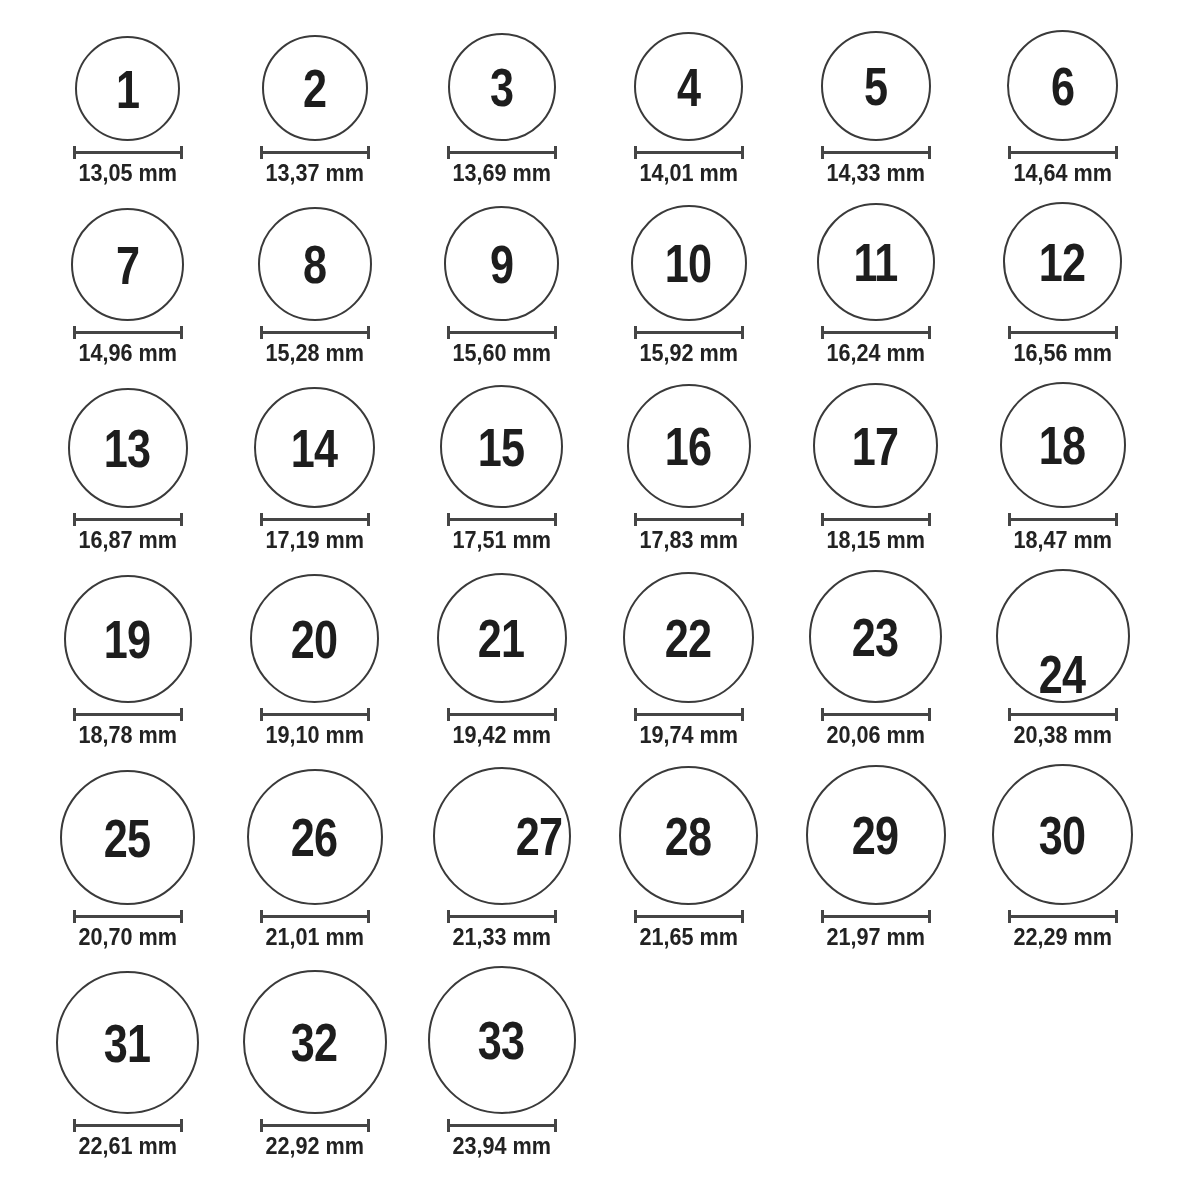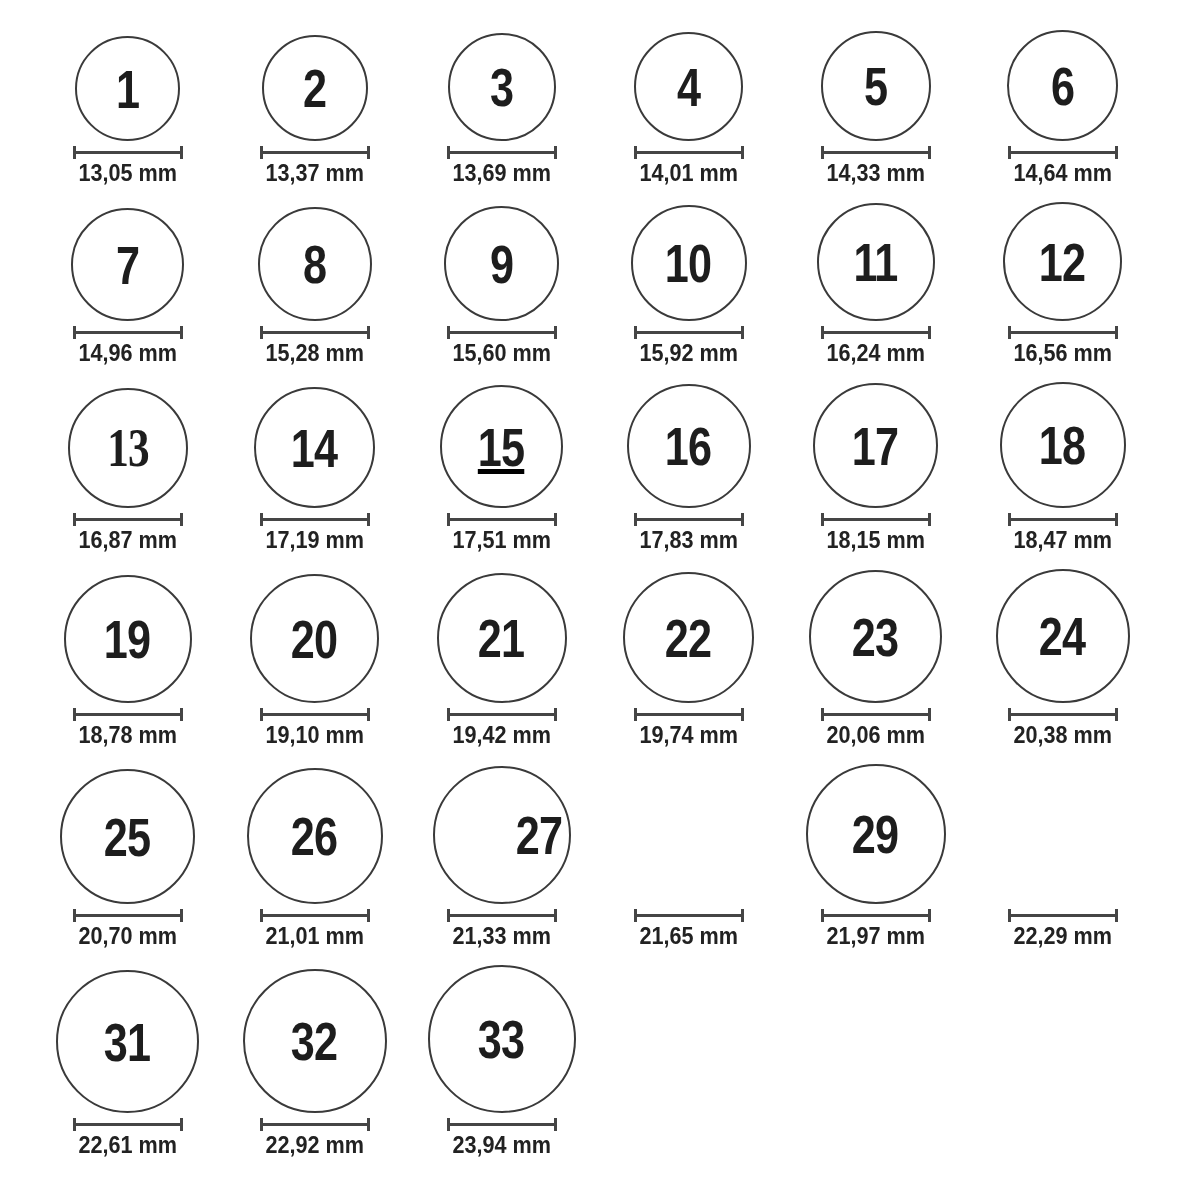--- a/index.html
+++ b/index.html
@@ -167,35 +167,35 @@
         <div class="cell">
     <div class="circle" style="width: 119px; height: 119px;">
       <span class="num">12</span>
     </div>
     <div class="mline"></div>
     <span class="mlabel">16,56 mm</span>
   </div>
       </div>
       <div class="size-row">
         <div class="cell">
-    <div class="circle" style="width: 120px; height: 120px; font-family: Liberation Serif, serif;">
+    <div class="circle" style="width: 120px; height: 120px;">
       <span class="num">13</span>
     </div>
     <div class="mline"></div>
     <span class="mlabel">16,87 mm</span>
   </div>
         <div class="cell">
     <div class="circle" style="width: 121px; height: 121px;">
       <span class="num">14</span>
     </div>
     <div class="mline"></div>
     <span class="mlabel">17,19 mm</span>
   </div>
         <div class="cell">
-    <div class="circle" style="width: 123px; height: 123px; text-decoration: underline;">
+    <div class="circle" style="width: 123px; height: 123px;">
       <span class="num">15</span>
     </div>
     <div class="mline"></div>
     <span class="mlabel">17,51 mm</span>
   </div>
         <div class="cell">
     <div class="circle" style="width: 124px; height: 124px;">
       <span class="num">16</span>
     </div>
     <div class="mline"></div>
@@ -246,21 +246,21 @@
     <span class="mlabel">19,74 mm</span>
   </div>
         <div class="cell">
     <div class="circle" style="width: 133px; height: 133px;">
       <span class="num">23</span>
     </div>
     <div class="mline"></div>
     <span class="mlabel">20,06 mm</span>
   </div>
         <div class="cell">
-    <div class="circle" style="width: 134px; height: 134px;">
+    <div class="circle" style="width: 134px; height: 134px; align-items: flex-end;">
       <span class="num">24</span>
     </div>
     <div class="mline"></div>
     <span class="mlabel">20,38 mm</span>
   </div>
       </div>
       <div class="size-row">
         <div class="cell">
     <div class="circle" style="width: 135px; height: 135px;">
       <span class="num">25</span>
@@ -276,31 +276,37 @@
     <span class="mlabel">21,01 mm</span>
   </div>
         <div class="cell">
     <div class="circle" style="width: 138px; height: 138px; justify-content: flex-end;">
       <span class="num">27</span>
     </div>
     <div class="mline"></div>
     <span class="mlabel">21,33 mm</span>
   </div>
         <div class="cell">
+    <div class="circle" style="width: 139px; height: 139px;">
+      <span class="num">28</span>
+    </div>
     <div class="mline"></div>
     <span class="mlabel">21,65 mm</span>
   </div>
         <div class="cell">
     <div class="circle" style="width: 140px; height: 140px;">
       <span class="num">29</span>
     </div>
     <div class="mline"></div>
     <span class="mlabel">21,97 mm</span>
   </div>
         <div class="cell">
+    <div class="circle" style="width: 141px; height: 141px;">
+      <span class="num">30</span>
+    </div>
     <div class="mline"></div>
     <span class="mlabel">22,29 mm</span>
   </div>
       </div>
       <div class="size-row">
         <div class="cell">
     <div class="circle" style="width: 143px; height: 143px;">
       <span class="num">31</span>
     </div>
     <div class="mline"></div>

